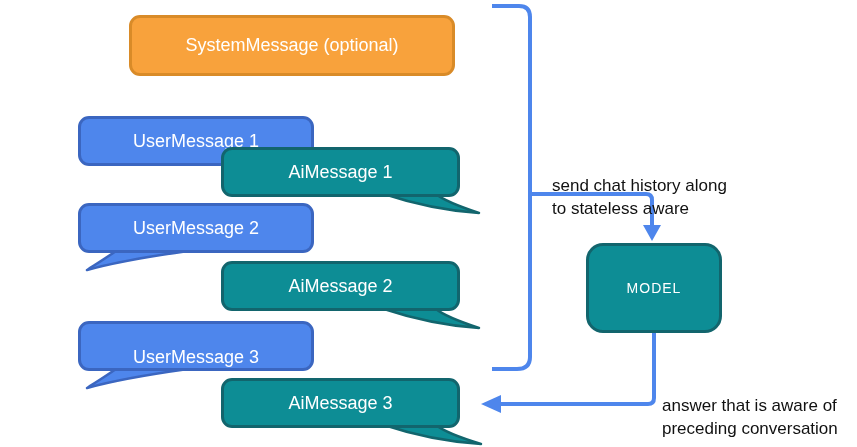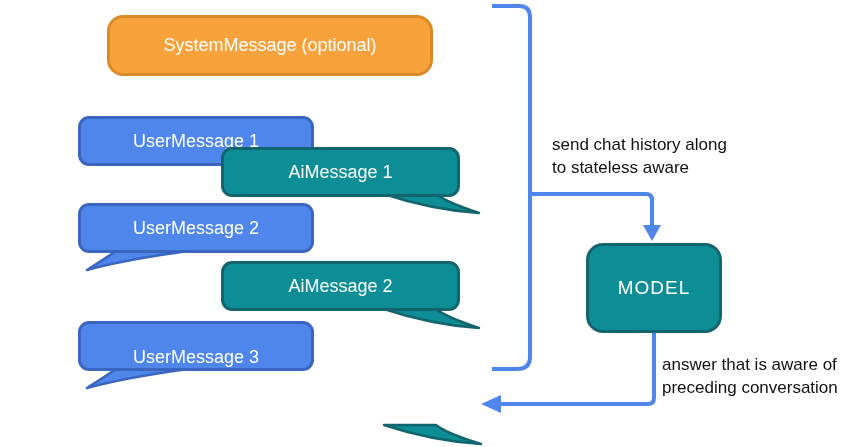--- a/index.html
+++ b/index.html
@@ -7,42 +7,43 @@
     position:relative;width:857px;height:447px;overflow:hidden;
     font-family:"Liberation Sans", sans-serif;background:var(--background,#fff);
   }
   #connectors{position:absolute;left:0;top:0;}
   .box{
     position:absolute;box-sizing:border-box;
     display:flex;align-items:center;justify-content:center;
     color:var(--shape-text,#fff);font-size:18px;white-space:nowrap;
   }
   .system{
-    left:107px;top:15px;width:326px;height:61px;
-    background:var(--orange);border:3px solid var(--orange-border);border-radius:16px;
+    left:129px;top:15px;width:326px;height:61px;
+    background:var(--orange);border:3px solid var(--orange-border);border-radius:11px;
   }
   .user{
     left:78px;width:236px;height:50px;
     background:var(--blue);border:3px solid var(--blue-border);border-radius:11px;
   }
   .ai{
     left:221px;width:239px;height:50px;
     background:var(--teal);border:3px solid var(--teal-border);border-radius:11px;
   }
   #user1{top:88px;margin-top:28px;}  #ai1{top:147px;}
   #user2{top:203px;} #ai2{top:261px;}
   #user3{top:321px;align-items:flex-end;} #ai3{top:378px;}
   .model{
     left:586px;top:243px;width:136px;height:90px;
     background:var(--teal);border:3px solid var(--teal-border);border-radius:17px;
-    font-size:19px;letter-spacing:1px;
+    font-size:14px;letter-spacing:1px;
   }
   .ann{
     position:absolute;font-size:17px;line-height:23px;color:var(--label-text,#111);
     white-space:nowrap;
+    margin-top:41px;
   }
   #ann-send{left:552px;top:133px;}
   #ann-answer{left:662px;top:353px;}
   .tail-user{fill:var(--blue);stroke:var(--blue-border);stroke-width:2.5;stroke-linejoin:round;}
   .tail-ai{fill:var(--teal);stroke:var(--teal-border);stroke-width:2.5;stroke-linejoin:round;}
   .line{fill:none;stroke:var(--connector);stroke-width:4;stroke-linejoin:round;}
   .head{fill:var(--connector);stroke:none;}
 </style>
 </head>
 <body>
@@ -81,20 +82,23 @@
   <div class="box user" id="user2">
     <span>UserMessage 2</span>
   </div>
   <div class="box ai" id="ai2">
     <span>AiMessage 2</span>
   </div>
 
   <div class="box user" id="user3">
     <span>UserMessage 3</span>
   </div>
+  <div class="box ai" id="ai3">
+    <span>AiMessage 3</span>
+  </div>
 
   <div class="box model">
     <span>MODEL</span>
   </div>
 
   <div class="ann" id="ann-send">
     <div>send chat history along</div>
     <div>to stateless aware</div>
   </div>
 

